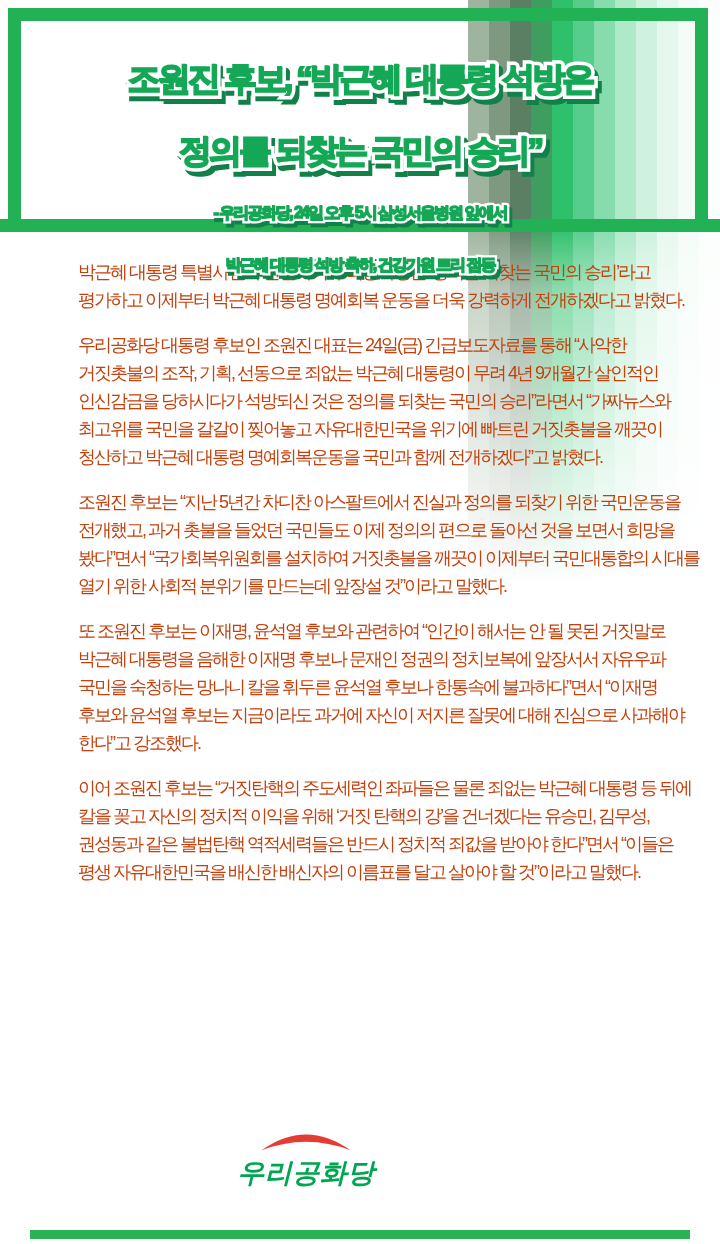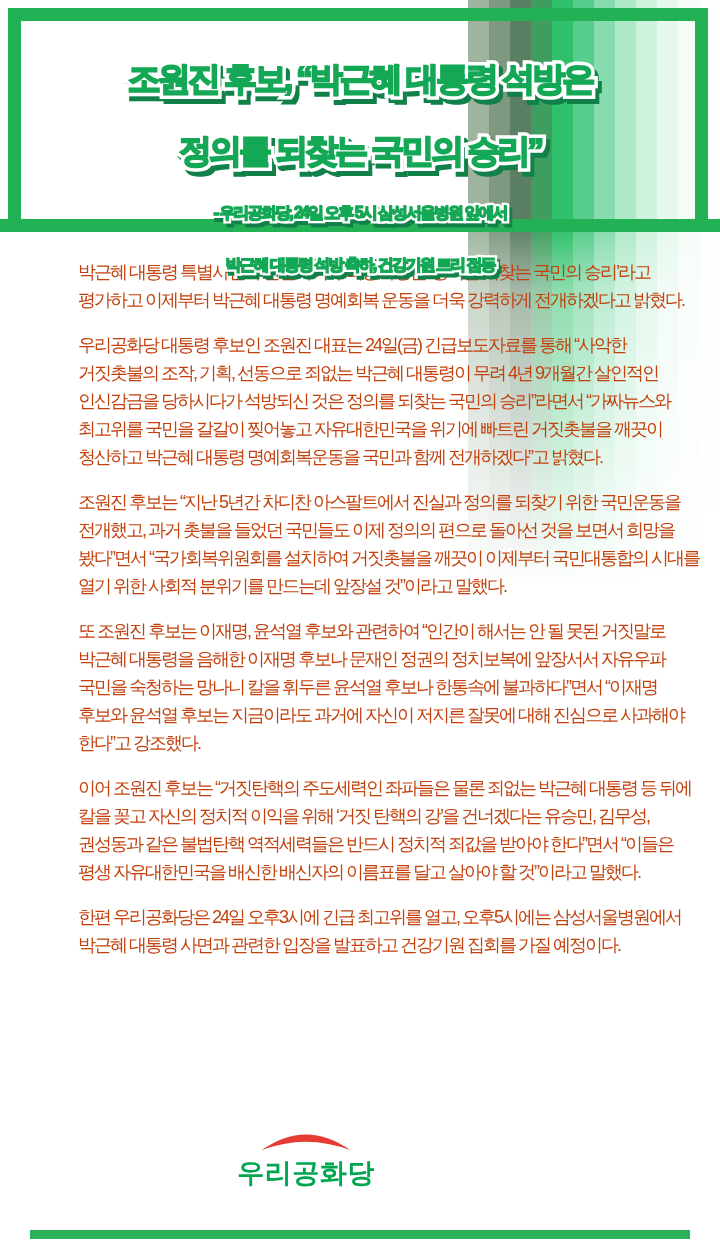--- a/index.html
+++ b/index.html
@@ -45,21 +45,21 @@
   .subtitle .gr{-webkit-text-stroke:1.5px #14a756;}
 
   
   .content{position:absolute;left:78px;top:258px;width:624px;z-index:1;}
   .content p{
     margin:0 0 17px 0;font-size:18px;line-height:28px;letter-spacing:-2px;
     color:#c2410c;word-break:keep-all;font-weight:400;
   }
 
   
-  .logo{position:absolute;left:0;top:1127px;width:612px;text-align:center;z-index:1;}
+  .logo{position:absolute;left:0;top:1127px;width:612px;text-align:center;z-index:1;font-style:italic;}
   .logo svg{display:block;margin:0 auto;}
   .logo-text{font-size:27px;font-weight:700;color:#00a550;letter-spacing:0.5px;margin-top:1px;}
 
   
   .footer-bar{position:absolute;left:30px;top:1230px;width:660px;height:9px;background:#2bb257;z-index:1;}
 </style>
 </head>
 <body>
 
 <div class="page">
@@ -108,21 +108,20 @@
       </div>
     </div>
   </div>
 
   <div class="content">
     <p>박근혜 대통령 특별사면과 관련하여 우리공화당은 ‘정의를 되찾는 국민의 승리’라고 평가하고 이제부터 박근혜 대통령 명예회복 운동을 더욱 강력하게 전개하겠다고 밝혔다.</p>
     <p>우리공화당 대통령 후보인 조원진 대표는 24일(금) 긴급보도자료를 통해 “사악한 거짓촛불의 조작, 기획, 선동으로 죄없는 박근혜 대통령이 무려 4년 9개월간 살인적인 인신감금을 당하시다가 석방되신 것은 정의를 되찾는 국민의 승리”라면서 “가짜뉴스와 최고위를 국민을 갈갈이 찢어놓고 자유대한민국을 위기에 빠트린 거짓촛불을 깨끗이 청산하고 박근혜 대통령 명예회복운동을 국민과 함께 전개하겠다”고 밝혔다.</p>
     <p>조원진 후보는 “지난 5년간 차디찬 아스팔트에서 진실과 정의를 되찾기 위한 국민운동을 전개했고, 과거 촛불을 들었던 국민들도 이제 정의의 편으로 돌아선 것을 보면서 희망을 봤다”면서 “국가회복위원회를 설치하여 거짓촛불을 깨끗이 이제부터 국민대통합의 시대를 열기 위한 사회적 분위기를 만드는데 앞장설 것”이라고 말했다.</p>
     <p>또 조원진 후보는 이재명, 윤석열 후보와 관련하여 “인간이 해서는 안 될 못된 거짓말로 박근혜 대통령을 음해한 이재명 후보나 문재인 정권의 정치보복에 앞장서서 자유우파 국민을 숙청하는 망나니 칼을 휘두른 윤석열 후보나 한통속에 불과하다”면서 “이재명 후보와 윤석열 후보는 지금이라도 과거에 자신이 저지른 잘못에 대해 진심으로 사과해야 한다”고 강조했다.</p>
     <p>이어 조원진 후보는 “거짓탄핵의 주도세력인 좌파들은 물론 죄없는 박근혜 대통령 등 뒤에 칼을 꽂고 자신의 정치적 이익을 위해 ‘거짓 탄핵의 강’을 건너겠다는 유승민, 김무성, 권성동과 같은 불법탄핵 역적세력들은 반드시 정치적 죄값을 받아야 한다”면서 “이들은 평생 자유대한민국을 배신한 배신자의 이름표를 달고 살아야 할 것”이라고 말했다.</p>
-    <p>한편 우리공화당은 24일 오후3시에 긴급 최고위를 열고, 오후5시에는 삼성서울병원에서 박근혜 대통령 사면과 관련한 입장을 발표하고 건강기원 집회를 가질 예정이다.</p>
   </div>
 
   <div class="logo">
     <svg width="94" height="27" viewBox="0 0 220 62" aria-hidden="true">
       <path d="M6,54 Q110,-20 214,54 Q110,14 6,54 Z" fill="#e63b33"></path>
     </svg>
     <div class="logo-text">우리공화당</div>
   </div>
 
   <div class="footer-bar"></div>

